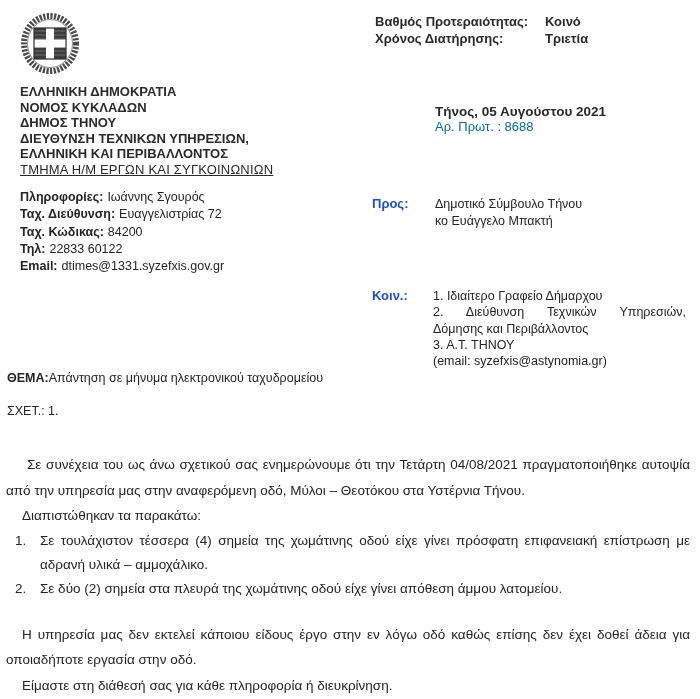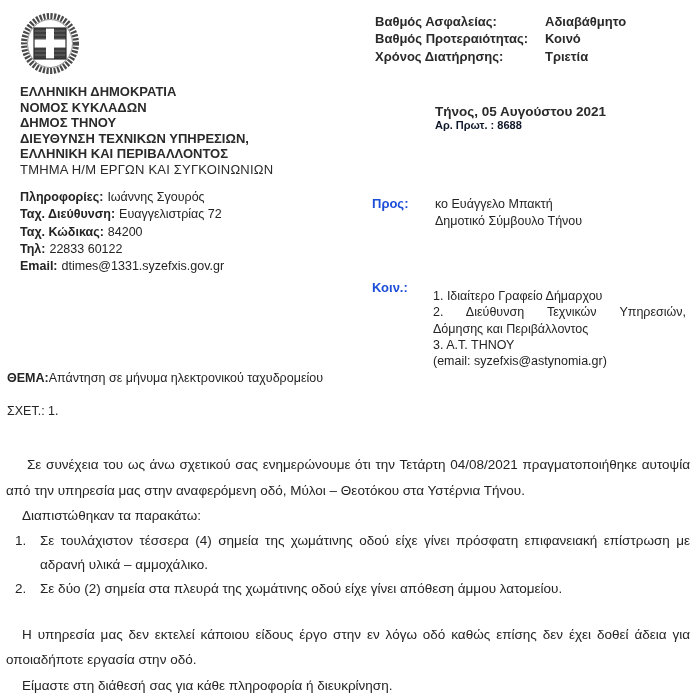--- a/index.html
+++ b/index.html
@@ -11,37 +11,37 @@
     color:#242424;
     overflow:hidden;
   }
   .abs{position:absolute;}
 
   
   .emblem{left:20px;top:12px;width:60px;height:63px;}
 
   
   .org-block{left:20px;top:84px;width:345px;font-size:13px;font-weight:bold;line-height:15.6px;color:#2a2a2a;}
-  .org-dept{font-weight:normal;letter-spacing:0.2px;}
+  .org-dept{font-weight:normal;text-decoration:underline;letter-spacing:0.2px;}
 
   .contact-block{left:20px;top:189px;width:345px;font-size:12.5px;line-height:17.3px;}
   .contact-label{font-weight:bold;margin-right:4px;}
 
   
   .class-block{left:375px;top:13px;width:320px;font-size:13px;font-weight:bold;line-height:17.4px;color:#2a2a2a;}
   .class-row{display:flex;}
   .class-label{width:170px;flex:0 0 170px;}
   .date-line{left:435px;top:104px;font-size:13.5px;font-weight:bold;color:#2a2a2a;}
-  .protocol-line{left:435px;top:119px;font-size:11px;font-weight:bold;color:#0f172a;}
+  .protocol-line{left:435px;top:119px;font-size:13px;font-weight:normal;color:#0369a1;}
 
   
   .to-label,.cc-label{left:372px;font-size:13px;font-weight:bold;color:#1d4ed8;}
   .to-label{top:196px;}
   .to-lines{left:435px;top:196px;width:250px;font-size:12.5px;line-height:17.3px;}
-  .cc-label{top:280px;}
+  .cc-label{top:288px;}
   .cc-lines{left:433px;top:288px;width:253px;font-size:12.5px;line-height:16.3px;}
   .cc-justify{text-align:justify;text-align-last:justify;}
 
   
   .subject-row{left:7px;top:371px;width:690px;display:flex;font-size:12.5px;}
   .subject-label{font-weight:bold;flex:0 0 41px;}
   .reference-row{left:7px;top:404px;width:690px;display:flex;font-size:12.5px;}
   .reference-label{font-weight:normal;flex:0 0 41px;}
   .reference-num{flex:0 0 21px;}
 
@@ -102,40 +102,36 @@
     <div>
       <span class="contact-label">Τηλ:</span><span>22833 60122</span>
     </div>
     <div>
       <span class="contact-label">Email:</span><span>dtimes@1331.syzefxis.gov.gr</span>
     </div>
   </div>
 
   <div class="abs class-block">
     <div class="class-row">
-      <span class="class-label">Βαθμός Ασφαλείας:</span>
-      <span>Αδιαβάθμητο</span>
-    </div>
-    <div class="class-row">
       <span class="class-label">Βαθμός Προτεραιότητας:</span>
       <span>Κοινό</span>
     </div>
     <div class="class-row">
       <span class="class-label">Χρόνος Διατήρησης:</span>
       <span>Τριετία</span>
     </div>
   </div>
 
   <div class="abs date-line">Τήνος, 05 Αυγούστου 2021</div>
   <div class="abs protocol-line">Αρ. Πρωτ. : 8688</div>
 
   <div class="abs to-label">Προς:</div>
   <div class="abs to-lines">
+    <div>Δημοτικό Σύμβουλο Τήνου</div>
     <div>κο Ευάγγελο Μπακτή</div>
-    <div>Δημοτικό Σύμβουλο Τήνου</div>
   </div>
 
   <div class="abs cc-label">Κοιν.:</div>
   <div class="abs cc-lines">
     <div>1.  Ιδιαίτερο Γραφείο Δήμαρχου</div>
     <div class="cc-justify">2. Διεύθυνση Τεχνικών Υπηρεσιών,</div>
     <div>Δόμησης και Περιβάλλοντος</div>
     <div>3.  Α.Τ. ΤΗΝΟΥ</div>
     <div>(email: syzefxis@astynomia.gr)</div>
   </div>

